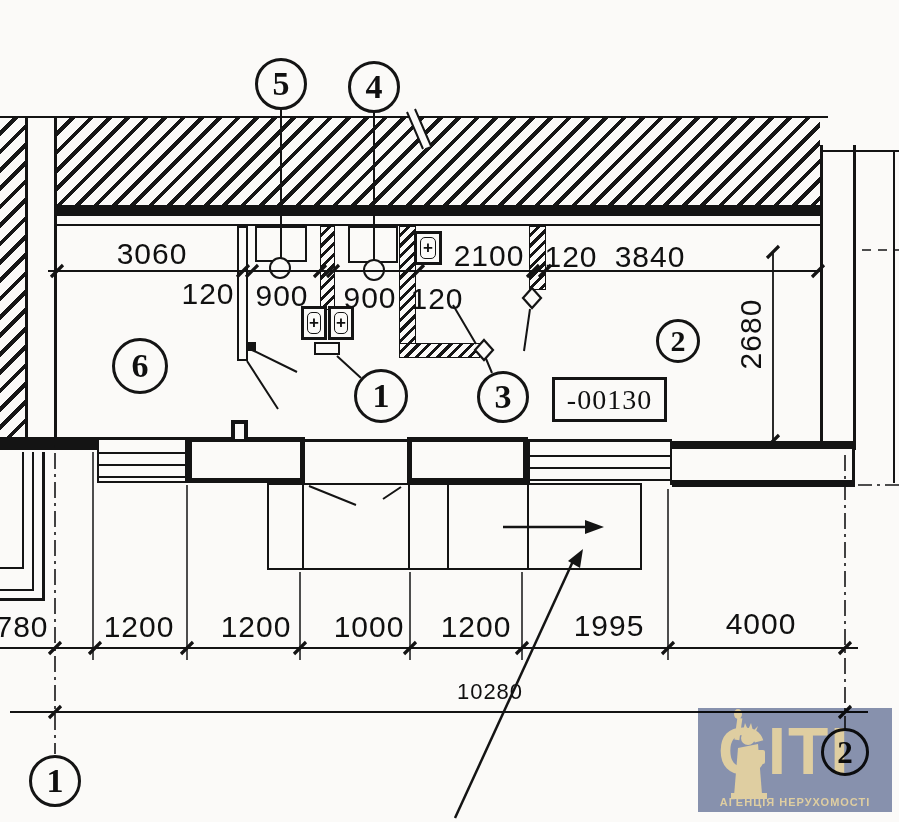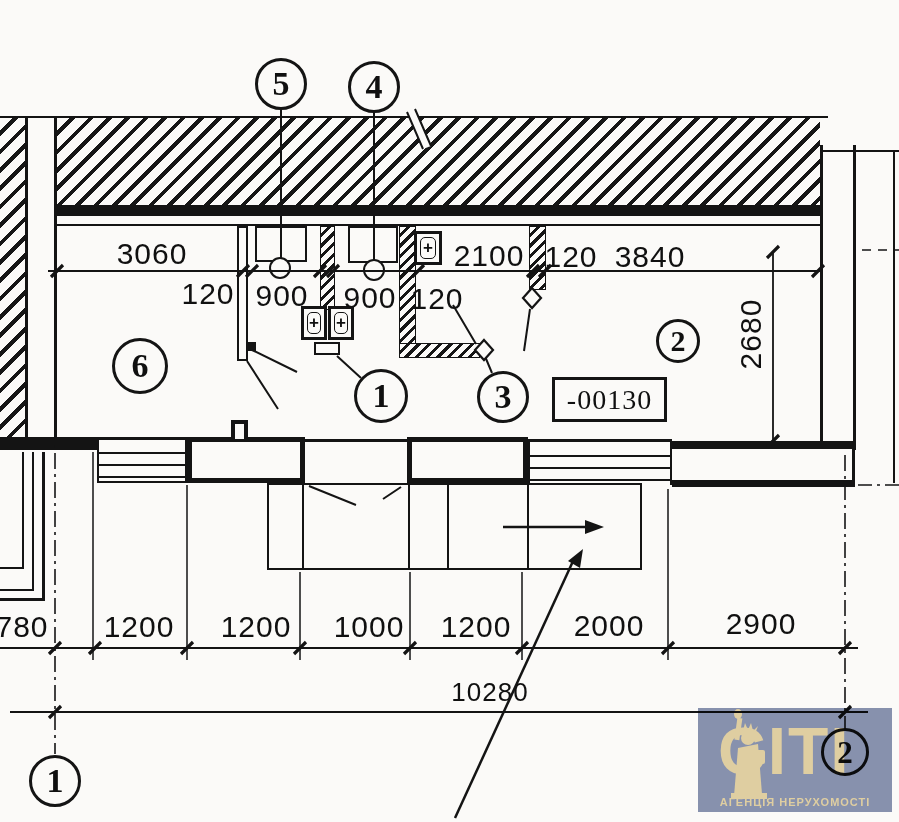--- a/index.html
+++ b/index.html
@@ -197,23 +197,23 @@
     <div class="dim" style="left:489px;top:256px">2100</div>
     <div class="dim" style="left:571px;top:257px">120</div>
     <div class="dim" style="left:650px;top:257px">3840</div>
     <div class="dim rot" style="left:751px;top:334px">2680</div>
 
     <div class="dim" style="left:22px;top:627px">780</div>
     <div class="dim" style="left:139px;top:627px">1200</div>
     <div class="dim" style="left:256px;top:627px">1200</div>
     <div class="dim" style="left:369px;top:627px">1000</div>
     <div class="dim" style="left:476px;top:627px">1200</div>
-    <div class="dim" style="left:609px;top:626px">2000</div>
-    <div class="dim" style="left:761px;top:624px">2900</div>
-    <div class="dim" style="left:490px;top:692px;font-size:26px">10280</div>
+    <div class="dim" style="left:609px;top:626px">1995</div>
+    <div class="dim" style="left:761px;top:624px">4000</div>
+    <div class="dim" style="left:490px;top:692px;font-size:22px">10280</div>
 
     <div id="elev">-00130</div>
   </div>
 
   <div class="z4">
     <div class="pc" style="left:255px;top:58px;width:52px;height:52px">5</div>
     <div class="pc" style="left:348px;top:61px;width:52px;height:52px">4</div>
     <div class="pc" style="left:112px;top:338px;width:56px;height:56px">6</div>
     <div class="pc" style="left:354px;top:369px;width:54px;height:54px">1</div>
     <div class="pc" style="left:477px;top:371px;width:52px;height:52px">3</div>

